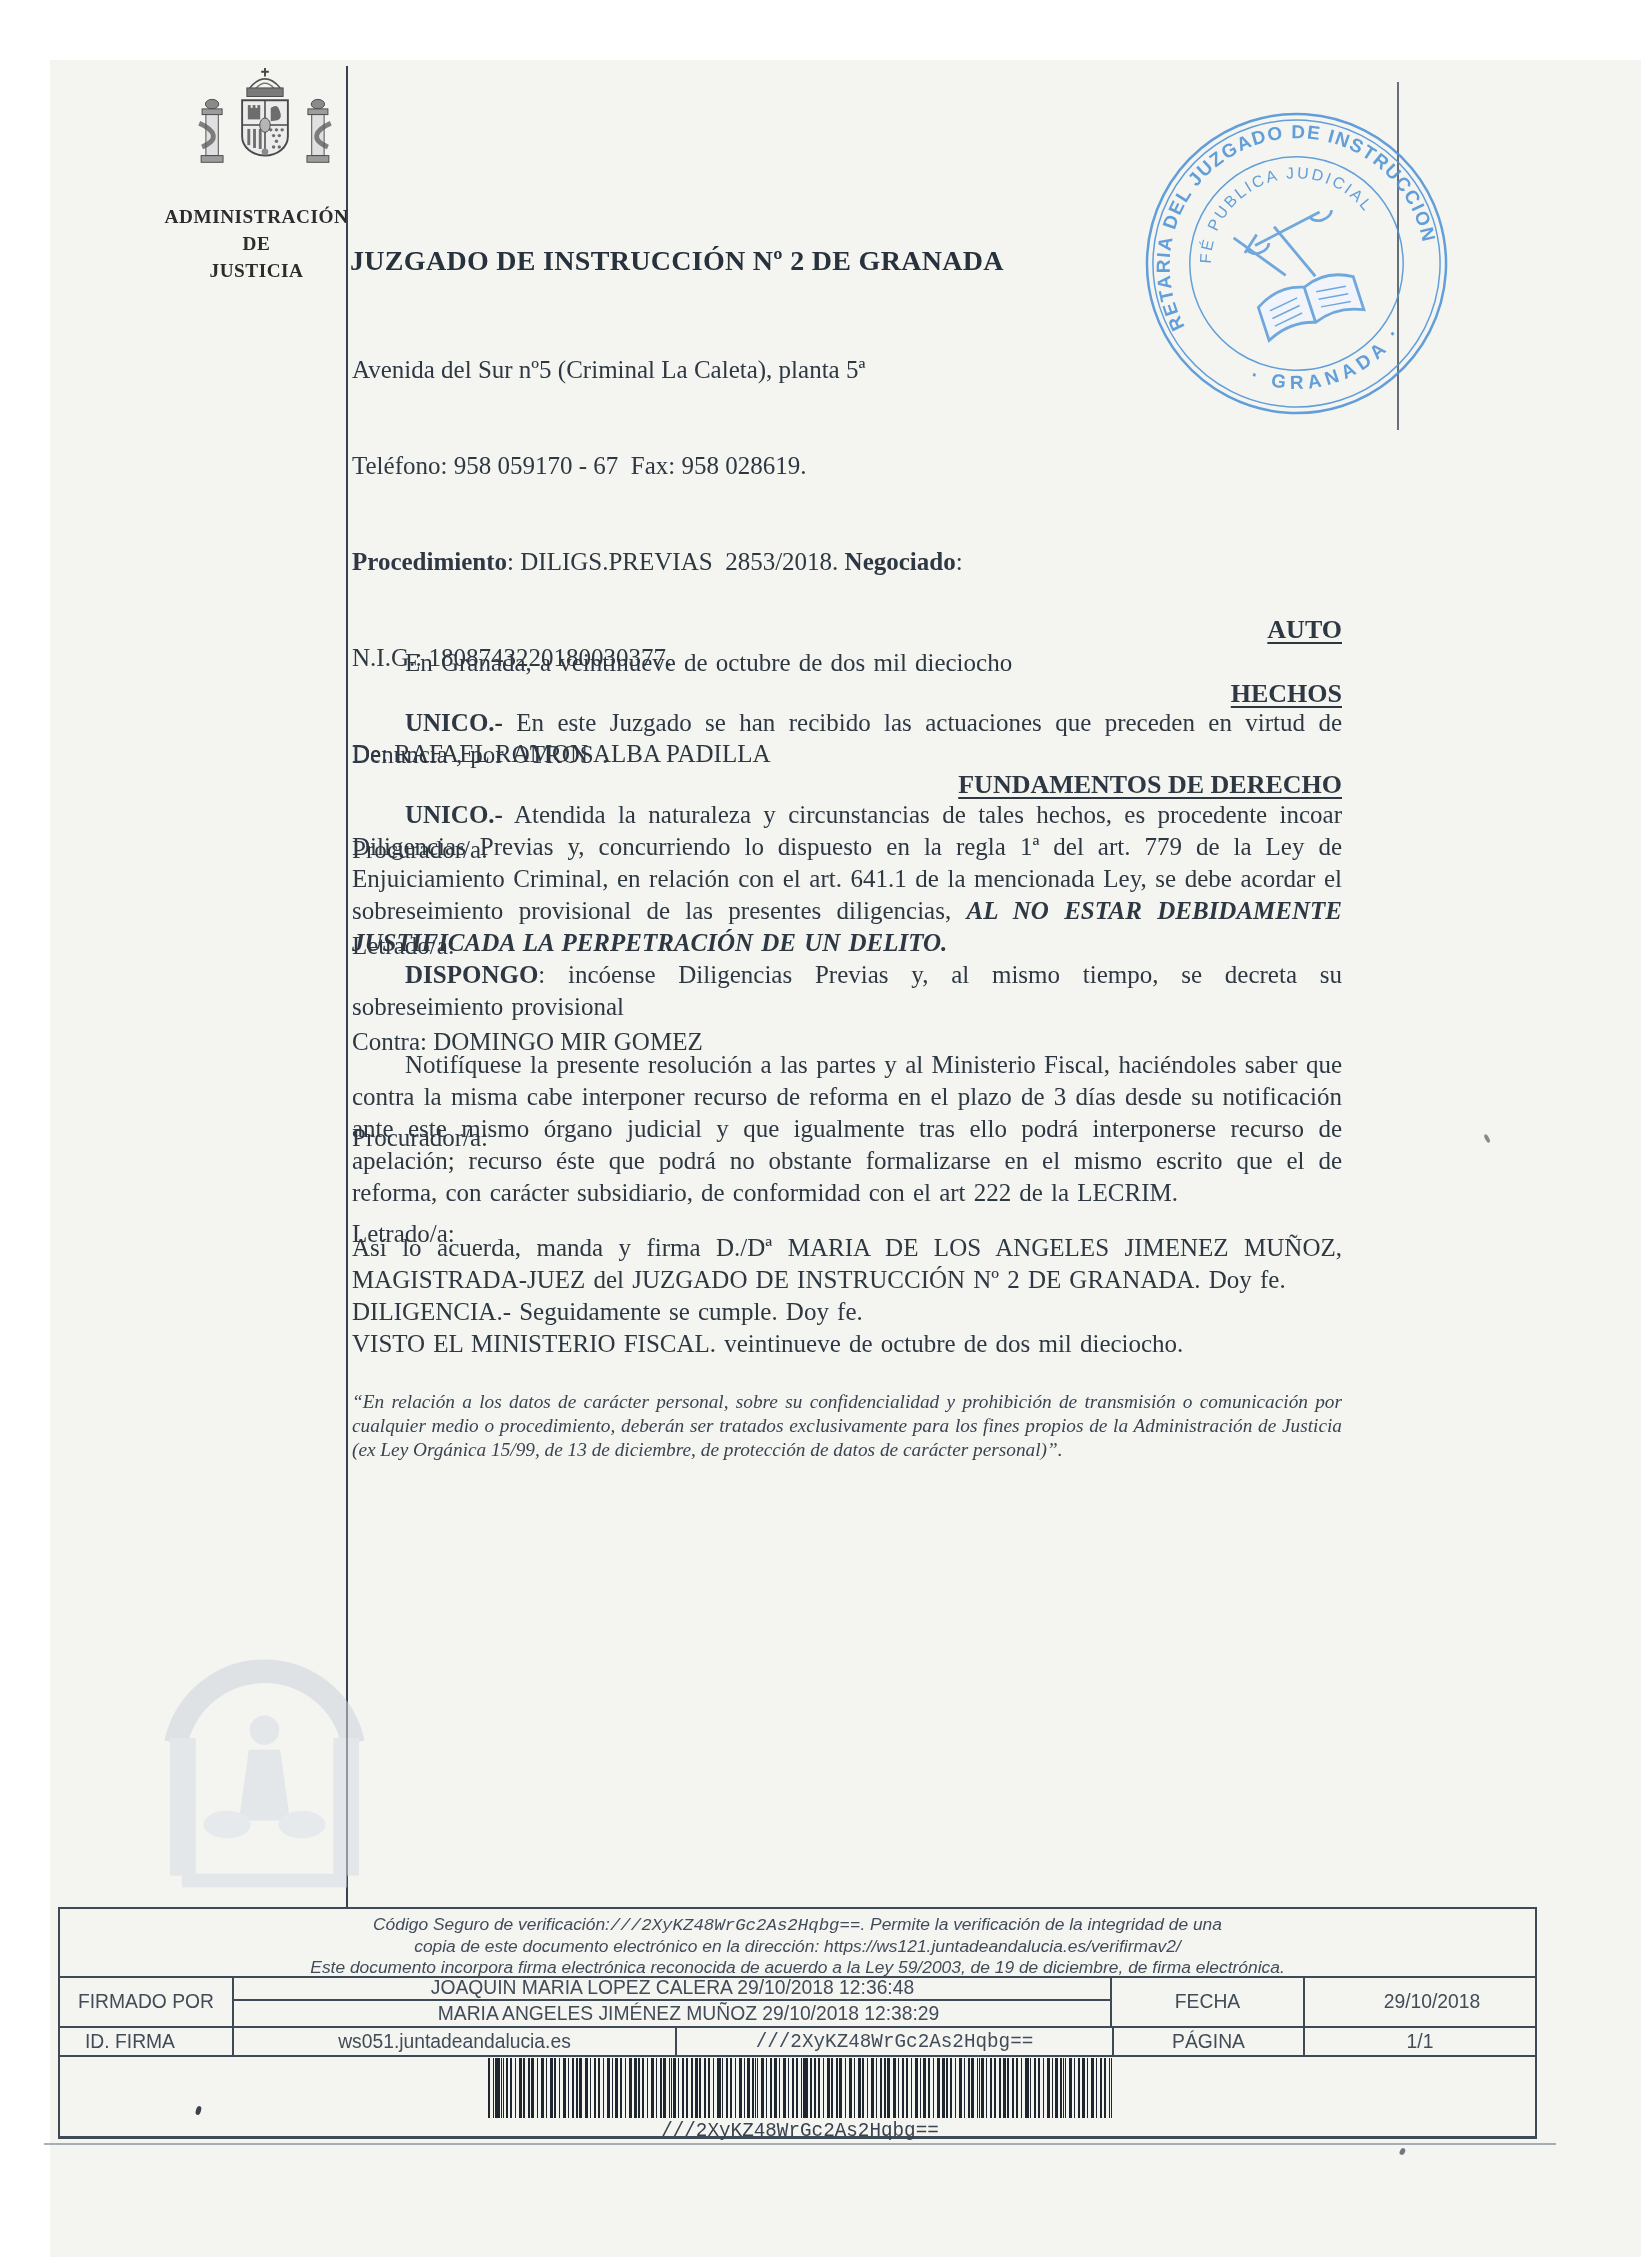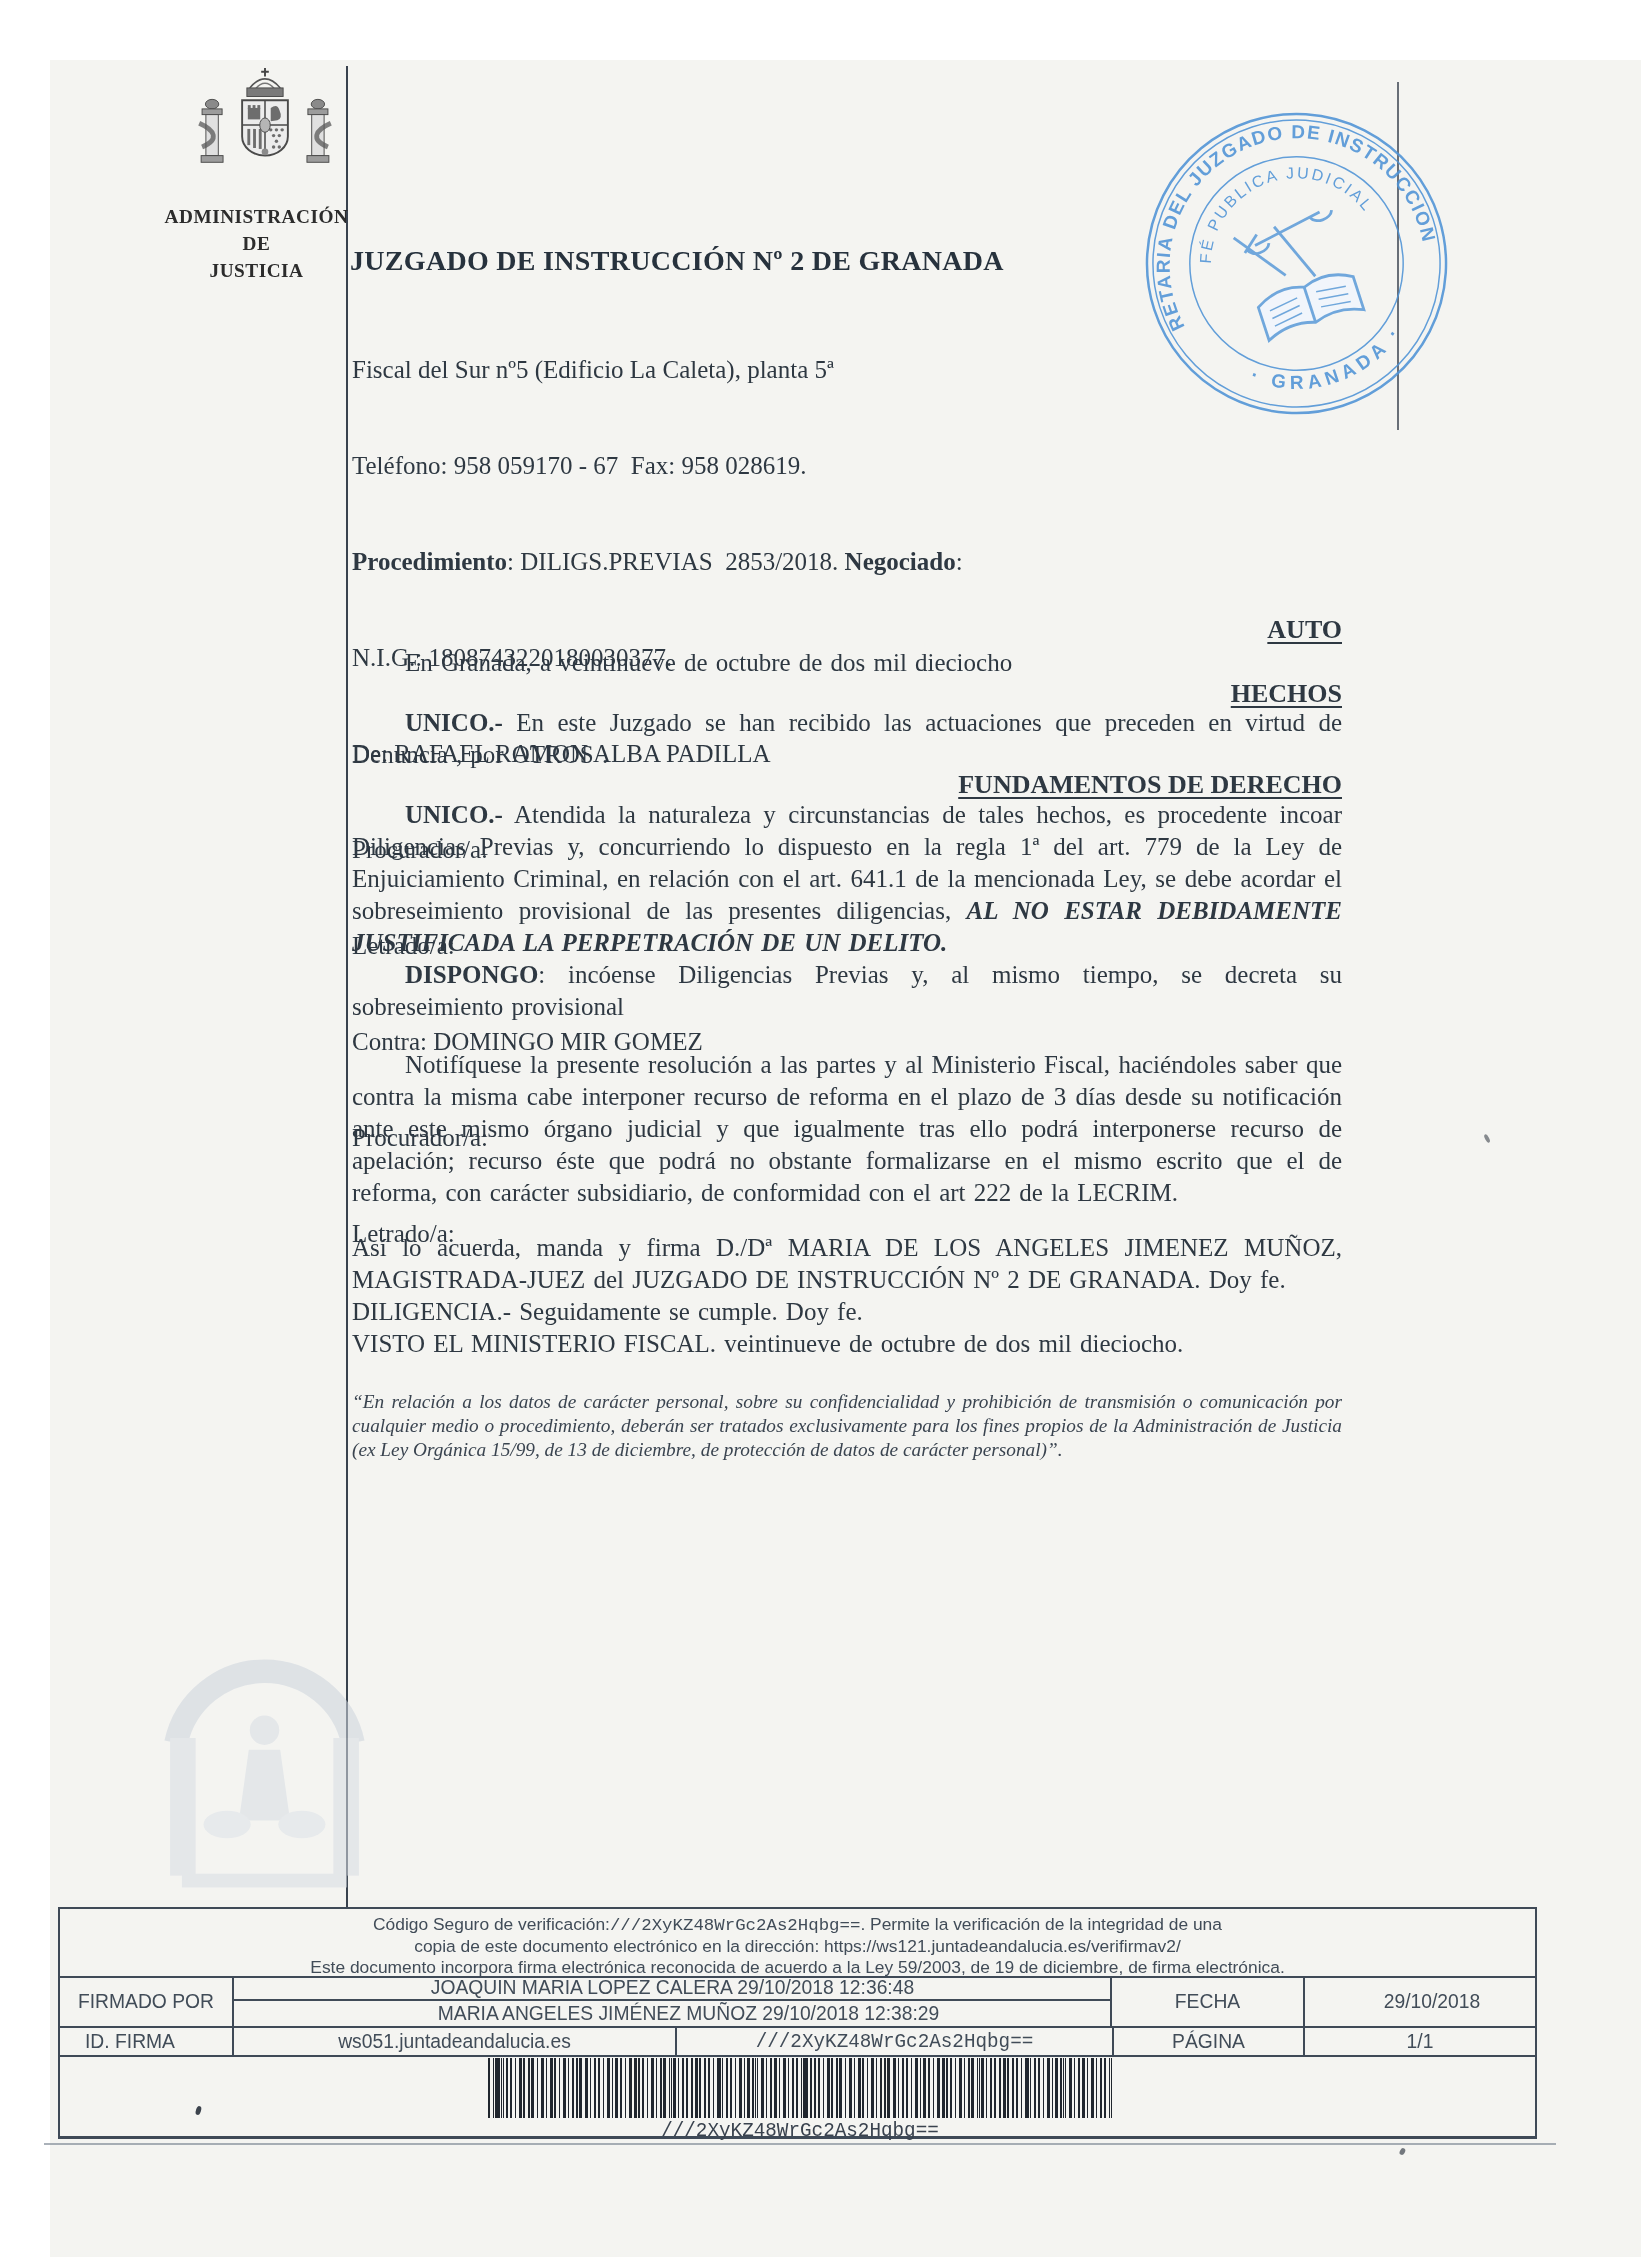--- a/index.html
+++ b/index.html
@@ -35,21 +35,21 @@
   .privacy{font-style:italic;font-size:19.3px;line-height:24px;text-align:justify;color:#3a4450;}
 
   
   .watermark{position:absolute;left:143px;top:1620px;width:243px;height:295px;opacity:.55;}
 
   
   .fline{position:absolute;background:#3f4a57;}
   .cell{position:absolute;font-family:"Liberation Sans",sans-serif;font-size:19.3px;color:#414c58;
         display:flex;align-items:center;justify-content:center;text-align:center;}
   .band-text{position:absolute;left:58px;top:1914px;width:1479px;text-align:center;
-        font-family:"Liberation Sans",sans-serif;font-size:17.4px;line-height:21px;color:#414c58;}
+        font-family:"Liberation Sans",sans-serif;font-size:17.4px;line-height:21px;color:#414c58;font-style:italic;}
   .mono{font-family:"Liberation Mono",monospace;}
   .barcode{position:absolute;left:488px;top:2058px;width:624px;height:60px;
      background:
        repeating-linear-gradient(90deg,#20262e 0 1.9px,transparent 1.9px 4.8px,#20262e 4.8px 5.8px,transparent 5.8px 8.7px,#20262e 8.7px 11.6px,transparent 11.6px 13.5px,#20262e 13.5px 14.5px,transparent 14.5px 18.3px,#20262e 18.3px 20px,transparent 20px 22px),
        repeating-linear-gradient(90deg,transparent 0 6.8px,#20262e 6.8px 8.7px,transparent 8.7px 15.4px,#20262e 15.4px 16.4px,transparent 16.4px 28px);}
   .barcode-caption{position:absolute;left:488px;top:2120px;width:624px;text-align:center;
      font-family:"Liberation Mono",monospace;font-size:19.3px;color:#39424e;}
   .echo-line{position:absolute;left:44px;top:2143px;width:1512px;height:1.9px;background:#7c8794;opacity:.65;}
   .speck{position:absolute;background:#3c434d;border-radius:50%;}
 </style>
@@ -112,21 +112,21 @@
 
   <div class="admin">
     <div>ADMINISTRACIÓN</div>
     <div>DE</div>
     <div>JUSTICIA</div>
   </div>
 
   <div class="court-title">JUZGADO DE INSTRUCCIÓN Nº 2 DE GRANADA</div>
 
   <div class="head-lines">
-    <div>Fiscal del Sur nº5 (Edificio La Caleta), planta 5ª</div>
+    <div>Avenida del Sur nº5 (Criminal La Caleta), planta 5ª</div>
     <div>Teléfono: 958 059170 - 67  Fax: 958 028619.</div>
     <div><span class="b">Procedimiento</span><span>: DILIGS.PREVIAS  2853/2018. </span><span class="b">Negociado</span><span>:</span></div>
     <div>N.I.G.: 1808743220180030377.</div>
     <div>De: RAFAEL RAMON ALBA PADILLA</div>
     <div>Procurador/a:</div>
     <div>Letrado/a:</div>
     <div>Contra: DOMINGO MIR GOMEZ</div>
     <div>Procurador/a:</div>
     <div>Letrado/a:</div>
   </div>

